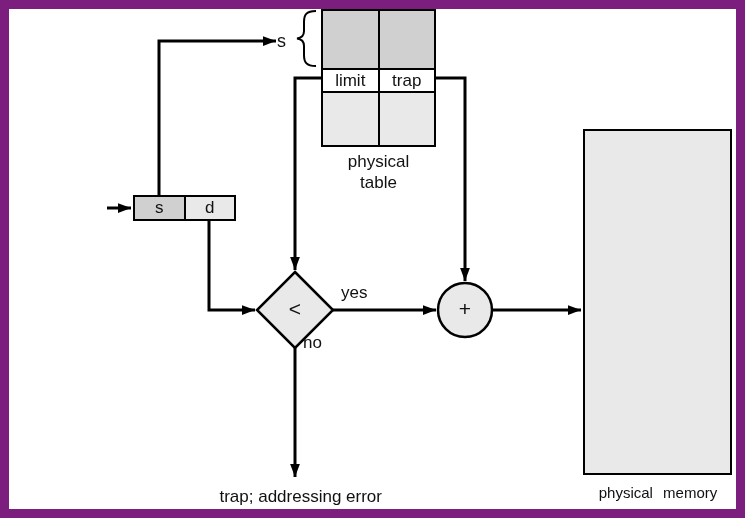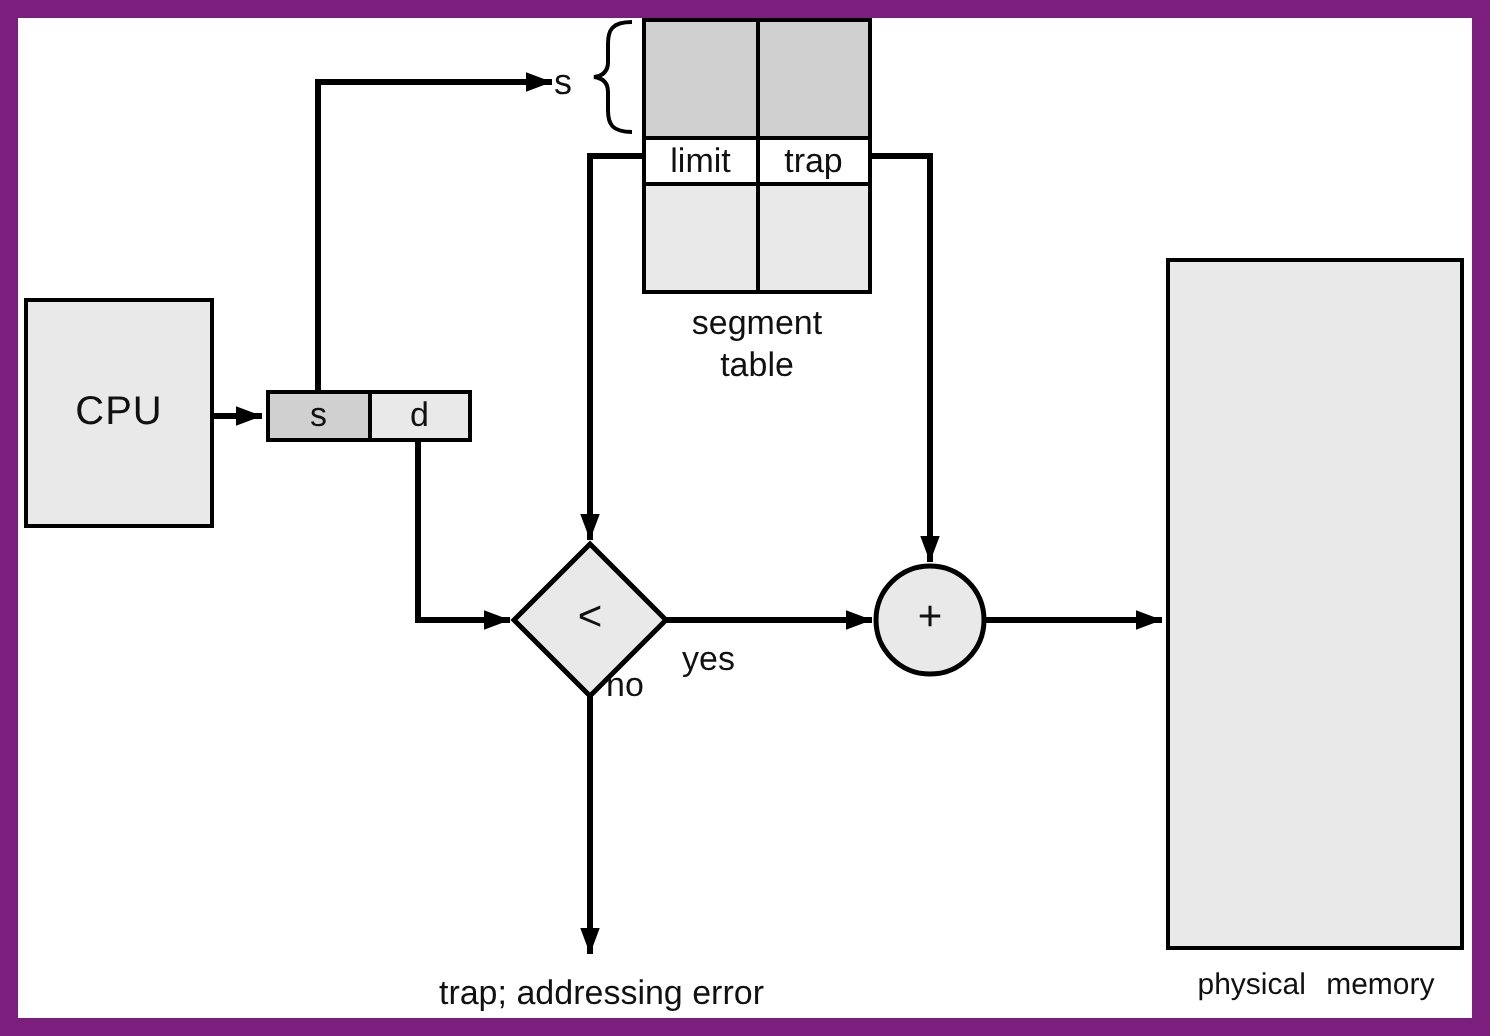--- a/index.html
+++ b/index.html
@@ -41,21 +41,21 @@
   .segtable{left:321px;top:9px;width:115px;height:138px;border:2px solid var(--line);
     display:grid;grid-template-columns:1fr 1fr;grid-template-rows:57px 21px 1fr;background:var(--line);grid-gap:2px;}
   .segtable .tcell{display:flex;align-items:center;justify-content:center;font-size:17px;}
   .segtable .r1{background:var(--cell-dark);}
   .segtable .r2{background:var(--white);}
   .segtable .r3{background:var(--cell-light);}
 
   .caption{left:336px;top:151px;width:85px;text-align:center;font-size:17px;line-height:21px;}
   .label{font-size:17px;white-space:nowrap;}
   .sel-s{left:277px;top:31px;font-size:18px;}
-  .yes{left:341px;top:283px;margin-top:37px;}
+  .yes{left:341px;top:283px;}
   .no{left:303px;top:333px;}
   .trap{left:182px;top:487px;width:200px;text-align:right;}
   .pm-label{left:583px;top:484px;width:150px;text-align:center;font-size:15px;word-spacing:6px;}
   .cmp{left:275px;top:297px;width:40px;text-align:center;font-size:21px;font-weight:400;}
   .add{left:445px;top:297px;width:40px;text-align:center;font-size:21px;}
 </style>
 </head>
 <body>
 
 <div class="stage">
@@ -75,39 +75,36 @@
       <path d="M333,310 L436,310" marker-end="url(#arrow)"></path>
       <path d="M492,310 L581,310" marker-end="url(#arrow)"></path>
       <path d="M295,348 L295,477" marker-end="url(#arrow)"></path>
     </g>
     <path d="M316,11 C306,11 304,15 304,22 L304,31 C304,36 301,38 297,38.5 C301,39 304,41 304,46 L304,55 C304,62 306,66 316,66" stroke="var(--line)" stroke-width="2" fill="none"></path>
     <polygon points="295,272 333,310 295,348 257,310" fill="var(--cell-light)" stroke="var(--line)" stroke-width="2.5"></polygon>
     <circle cx="465" cy="310" r="27" fill="var(--cell-light)" stroke="var(--line)" stroke-width="2.5"></circle>
   </svg>
 
   <div class="layer">
-    <div class="abs box cpu">
-      <span>CPU</span>
-    </div>
 
     <div class="abs register">
       <div class="cell seg">s</div>
       <div class="cell off">d</div>
     </div>
 
     <div class="abs segtable">
       <div class="tcell r1"></div>
       <div class="tcell r1"></div>
       <div class="tcell r2">limit</div>
       <div class="tcell r2">trap</div>
       <div class="tcell r3"></div>
       <div class="tcell r3"></div>
     </div>
 
-    <div class="abs caption">segment table</div>
+    <div class="abs caption">physical table</div>
 
     <div class="abs label sel-s">s</div>
 
     <div class="abs label cmp">&lt;</div>
     <div class="abs label add">+</div>
 
     <div class="abs label yes">yes</div>
     <div class="abs label no">no</div>
 
     <div class="abs label trap">trap; addressing error</div>

